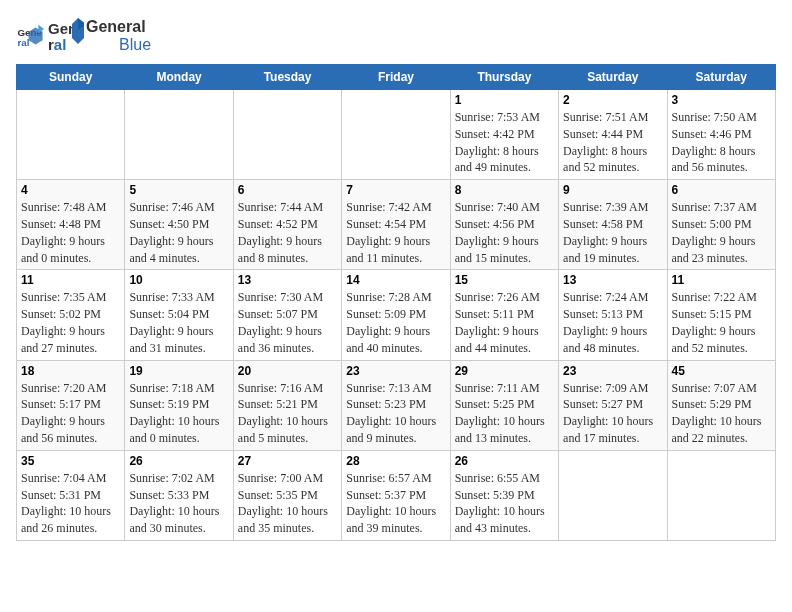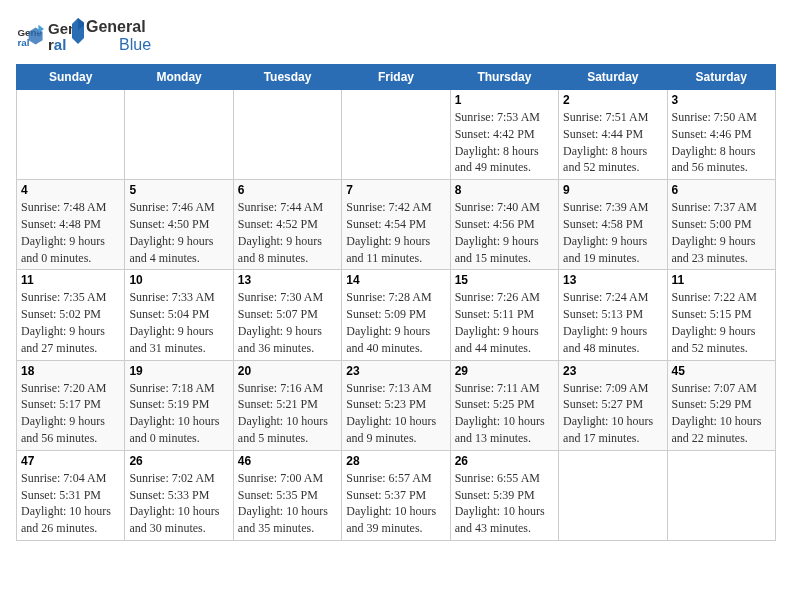--- a/index.html
+++ b/index.html
@@ -226,29 +226,29 @@
           <span class="day-num">23</span>
           <div class="day-info">Sunrise: 7:09 AM<br>Sunset: 5:27 PM<br>Daylight: 10 hours and 17 minutes.</div>
         </td>
         <td>
           <span class="day-num">45</span>
           <div class="day-info">Sunrise: 7:07 AM<br>Sunset: 5:29 PM<br>Daylight: 10 hours and 22 minutes.</div>
         </td>
       </tr>
       <tr>
         <td>
-          <span class="day-num">47</span>
+          <span class="day-num">35</span>
           <div class="day-info">Sunrise: 7:04 AM<br>Sunset: 5:31 PM<br>Daylight: 10 hours and 26 minutes.</div>
         </td>
         <td>
           <span class="day-num">26</span>
           <div class="day-info">Sunrise: 7:02 AM<br>Sunset: 5:33 PM<br>Daylight: 10 hours and 30 minutes.</div>
         </td>
         <td>
-          <span class="day-num">46</span>
+          <span class="day-num">27</span>
           <div class="day-info">Sunrise: 7:00 AM<br>Sunset: 5:35 PM<br>Daylight: 10 hours and 35 minutes.</div>
         </td>
         <td>
           <span class="day-num">28</span>
           <div class="day-info">Sunrise: 6:57 AM<br>Sunset: 5:37 PM<br>Daylight: 10 hours and 39 minutes.</div>
         </td>
         <td>
           <span class="day-num">26</span>
           <div class="day-info">Sunrise: 6:55 AM<br>Sunset: 5:39 PM<br>Daylight: 10 hours and 43 minutes.</div>
         </td>

